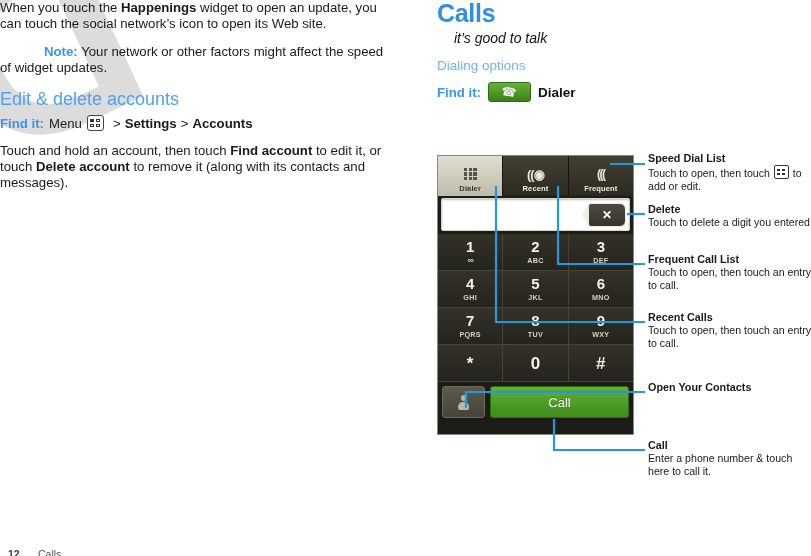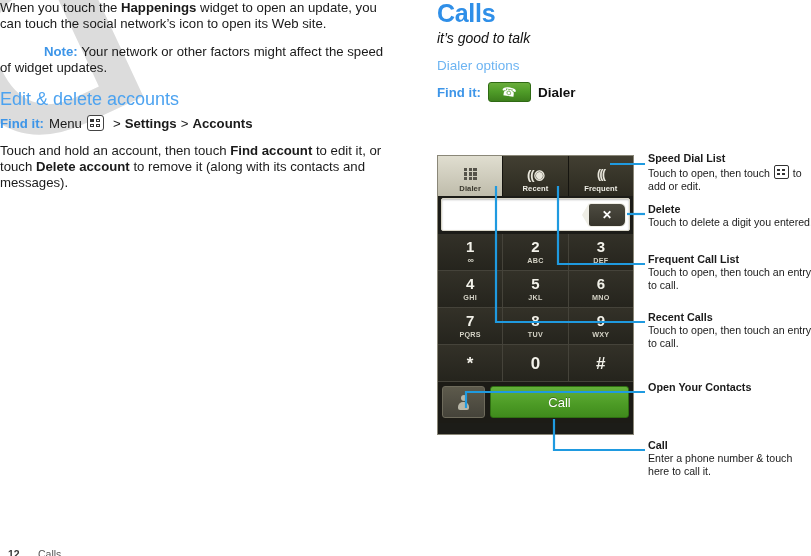--- a/index.html
+++ b/index.html
@@ -83,21 +83,21 @@
   
   h1.chapter{
     margin:0;
     font-size:25px;
     font-weight:bold;
     color:#2f8fe8;
     line-height:27px;
     letter-spacing:-0.3px;
   }
   .tagline{
-    margin:2px 0 0 0;
+    margin:2px 0 0 17px;
     font-size:14px;
     font-style:italic;
     color:#111;
     line-height:18px;
   }
   h2.quickstart{
     margin:22px 0 0 0;
     font-size:18.5px;
     font-weight:normal;
     color:#6db4f2;
@@ -303,21 +303,21 @@
 
   <p class="body">
     <span>Touch and hold an account, then touch </span><b>Find account</b><span> to edit it, or touch </span><b>Delete account</b><span> to remove it (along with its contacts and messages).</span>
   </p>
 
 </div>
 
 <div class="col" id="right-col">
   <h1 class="chapter">Calls</h1>
   <p class="tagline">it’s good to talk</p>
-  <h3 class="subhead">Dialer options</h3>
+  <h3 class="subhead">Dialing options</h3>
 
   <div class="findit-dialer">
     <span class="findit-label">Find it:</span>
     <span class="dialer-chip">
         <span class="handset">☎</span>
       </span>
     <span class="dialer-word">Dialer</span>
   </div>
 </div>
 

